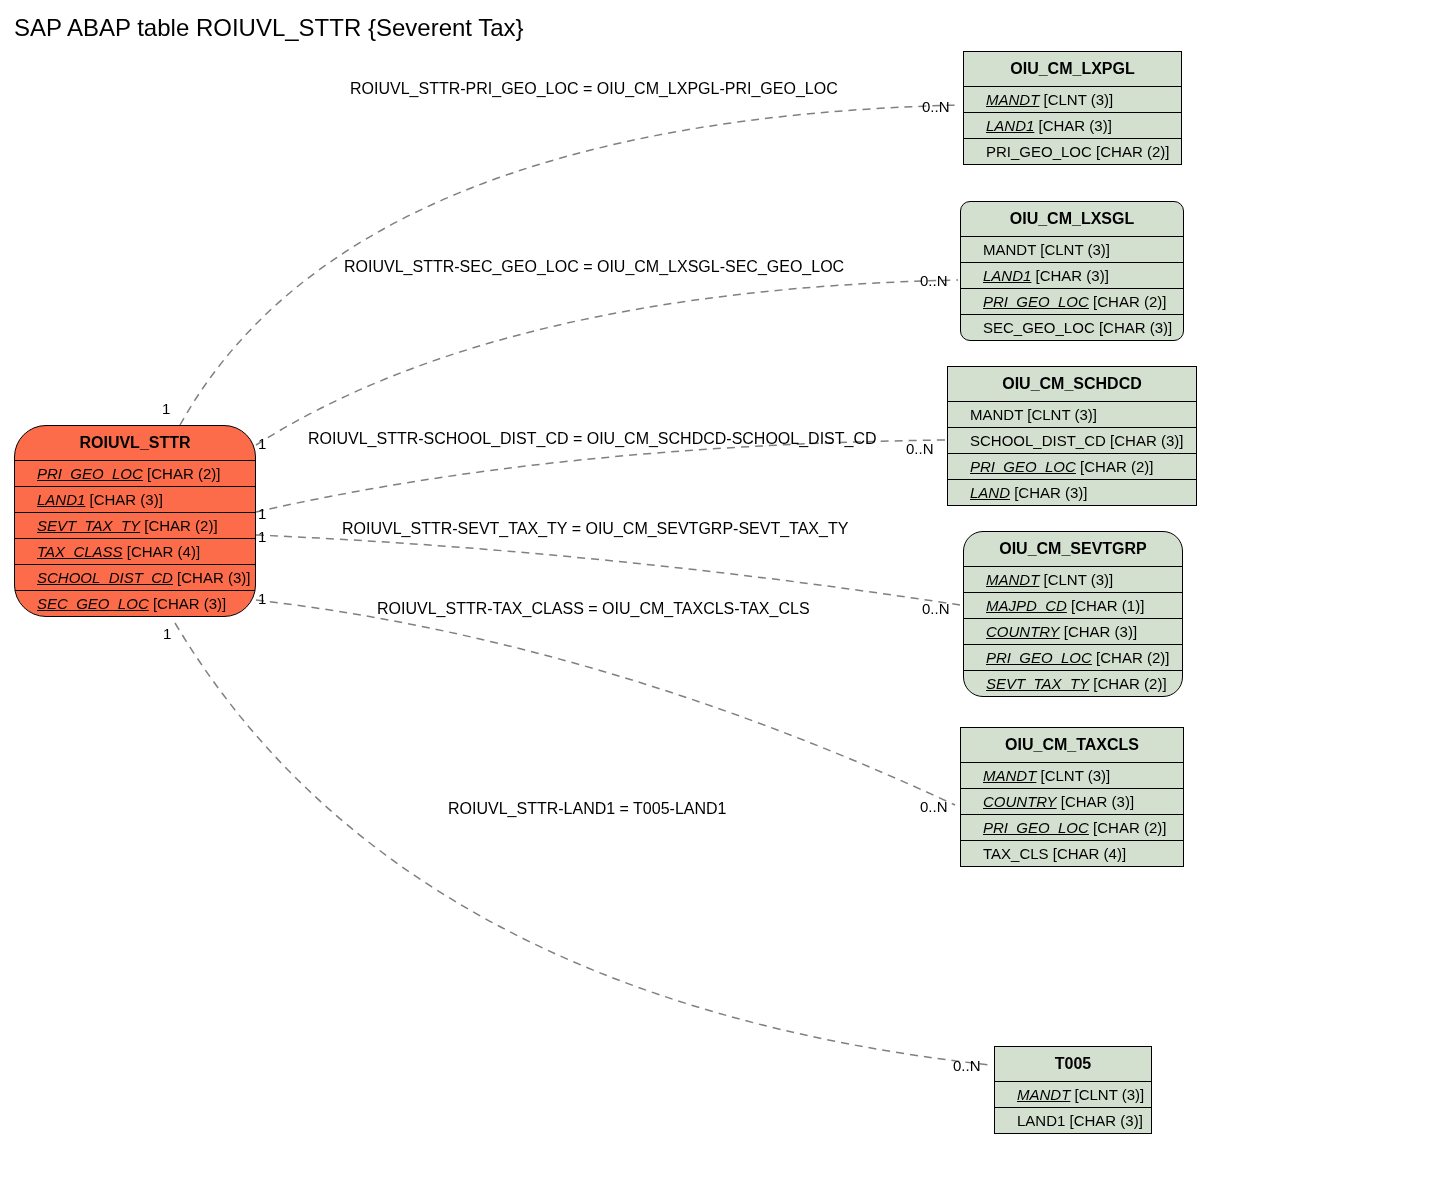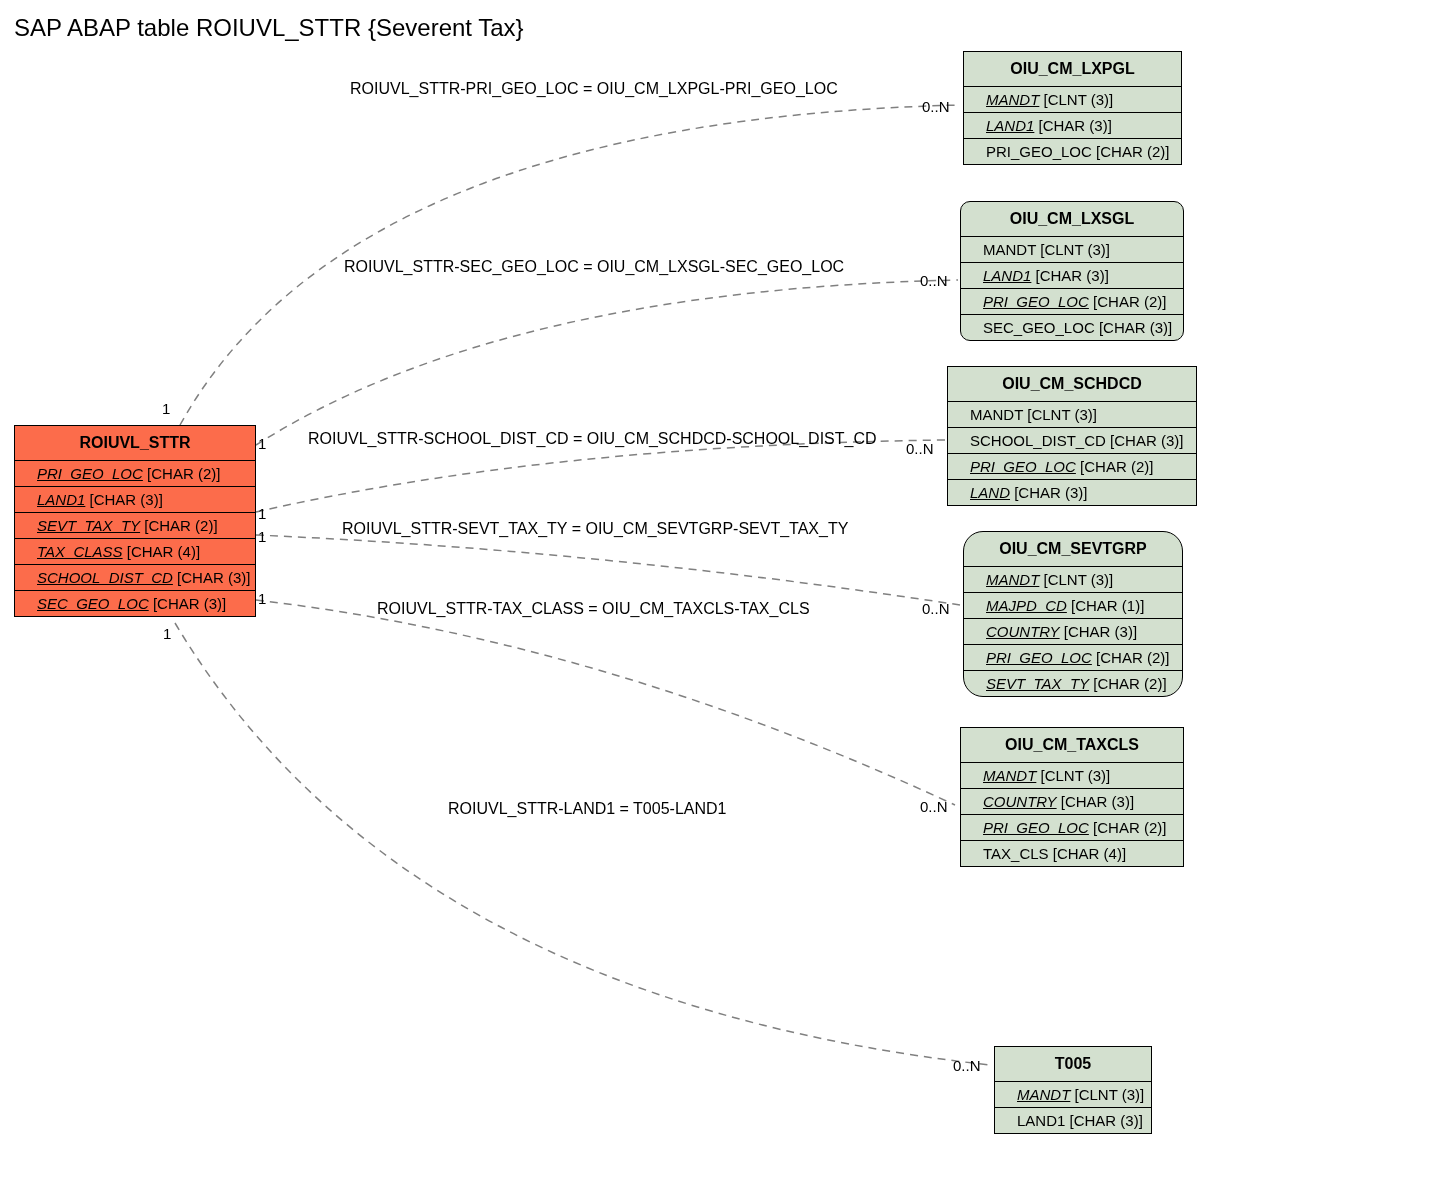--- a/index.html
+++ b/index.html
@@ -91,21 +91,21 @@
 
   <path d="M 256 512 Q 550 445 945 440"></path>
 
   <path d="M 256 535 Q 600 550 960 605"></path>
 
   <path d="M 256 600 Q 600 640 955 805"></path>
 
   <path d="M 175 623 Q 400 1000 990 1065"></path>
 </svg>
 
-<div class="entity main-entity" style="left:14px; top:425px; width:240px;">
+<div class="entity main-entity" style="left:14px; top:425px; width:240px;border-radius:32px;">
   <div class="header">ROIUVL_STTR</div>
   <div class="row"><span class="fk">PRI_GEO_LOC</span> <span class="rest">[CHAR (2)]</span></div>
   <div class="row"><span class="fk">LAND1</span> <span class="rest">[CHAR (3)]</span></div>
   <div class="row"><span class="fk">SEVT_TAX_TY</span> <span class="rest">[CHAR (2)]</span></div>
   <div class="row"><span class="fk">TAX_CLASS</span> <span class="rest">[CHAR (4)]</span></div>
   <div class="row"><span class="fk">SCHOOL_DIST_CD</span> <span class="rest">[CHAR (3)]</span></div>
   <div class="row"><span class="fk">SEC_GEO_LOC</span> <span class="rest">[CHAR (3)]</span></div>
 </div>
 
 <div class="entity ref-entity" style="left:963px; top:51px; width:217px;">

